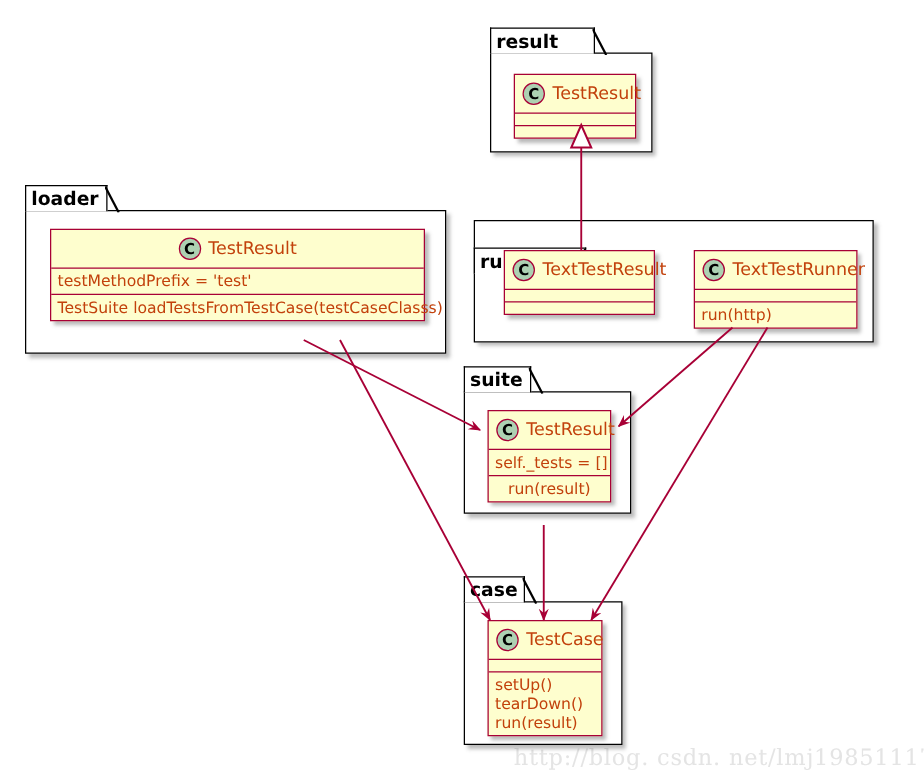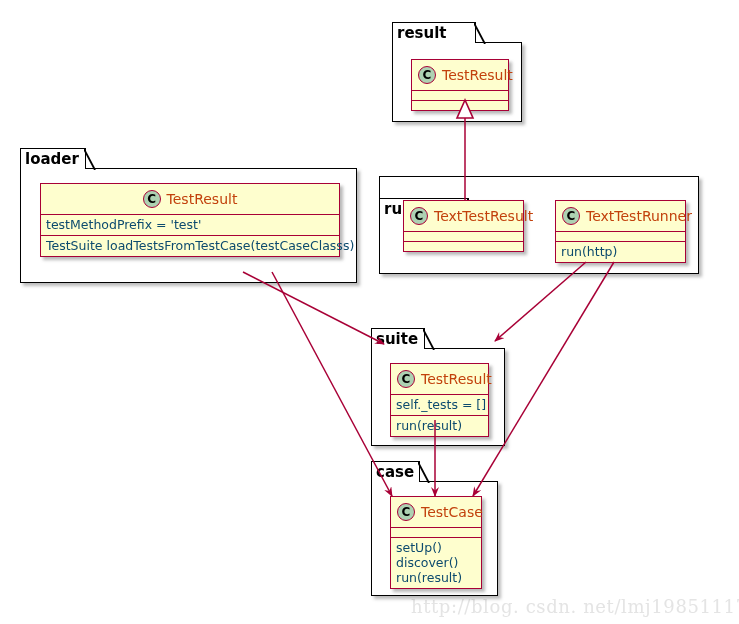--- a/index.html
+++ b/index.html
@@ -105,21 +105,21 @@
   .cls-title {
     font-size: 14px;
     color: #c2410c;
     margin-left: 6px;
     white-space: nowrap;
   }
   .cls-compartment {
     padding: 2px 5px 3px 5px;
     border-bottom: 1.3px solid #A80036;
     font-size: 12.5px;
-    color: #0c4a6e;
+    color: #c2410c;
     line-height: 15px;
     white-space: nowrap;
   }
   .cls-compartment:last-child {
     border-bottom: none;
   }
   .cls-compartment.empty {
     height: 9px;
     padding: 0;
   }
@@ -212,21 +212,21 @@
         <span class="cls-icon">C</span>
         <span class="cls-title">TextTestRunner</span>
       </div>
       <div class="cls-compartment empty"></div>
       <div class="cls-compartment">
         <div class="row">run(http)</div>
       </div>
     </div>
   </div>
 
-  <div class="pkg" style="left:371px; top:328px; width:116px; height:118px;">
+  <div class="pkg" style="left:371px; top:293px; width:116px; height:118px;text-align:center;">
     <div class="pkg-tab" style="width:54px;">
       <div class="pkg-tab-label">suite</div>
       <svg class="pkg-tab-slant" viewBox="0 0 12 21">
         <path d="M0,0 L11,21 L11,21" fill="#FFFFFF" stroke="#000000" stroke-width="1.8"></path>
       </svg>
     </div>
     <div class="pkg-body" style="top:20px; width:134px; height:98px;"></div>
 
     <div class="cls left-title" style="left:19px; top:35px; width:99px;">
       <div class="cls-name-row">
@@ -252,21 +252,21 @@
     <div class="pkg-body" style="top:20px; width:127px; height:115px;"></div>
 
     <div class="cls left-title" style="left:19px; top:35px; width:92px;">
       <div class="cls-name-row">
         <span class="cls-icon">C</span>
         <span class="cls-title">TestCase</span>
       </div>
       <div class="cls-compartment empty"></div>
       <div class="cls-compartment">
         <div class="row">setUp()</div>
-        <div class="row">discover()</div>
+        <div class="row">tearDown()</div>
         <div class="row">run(result)</div>
       </div>
     </div>
   </div>
 
   <svg id="edges" viewBox="0 0 739 624">
     <defs>
       <marker id="openArrow" markerWidth="12" markerHeight="12" refX="9" refY="4" orient="auto" markerUnits="userSpaceOnUse">
         <path d="M0,0 L10,4 L0,8 L3.4,4 Z" fill="#A80036"></path>
       </marker>

